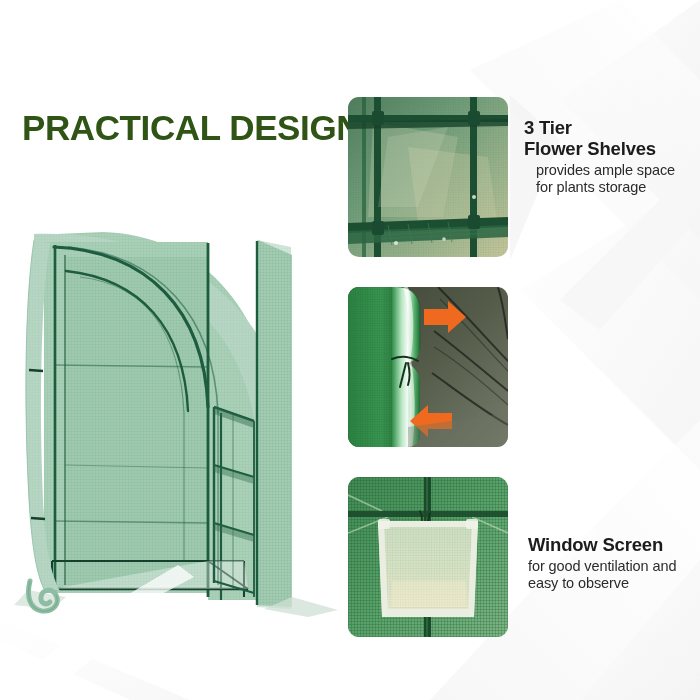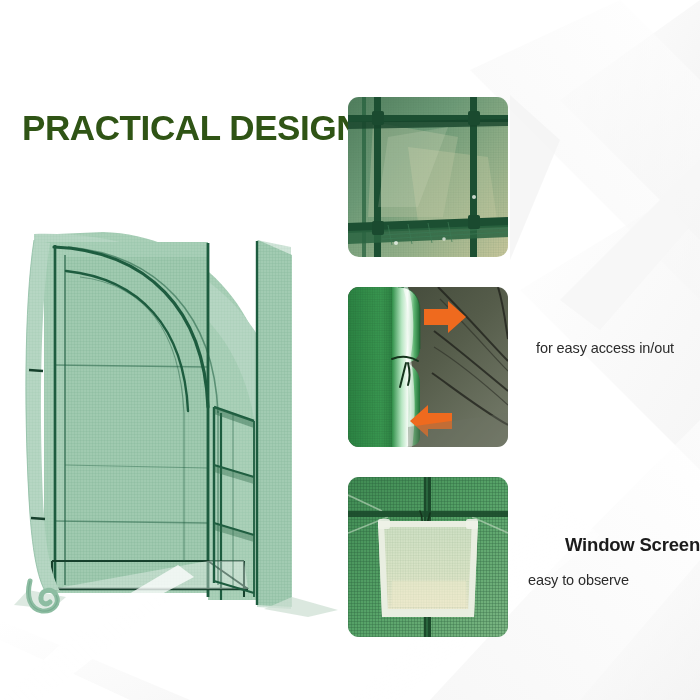--- a/index.html
+++ b/index.html
@@ -82,21 +82,21 @@
     color: #2b2b2b;
     font-size: 14.5px;
     line-height: 17px;
     letter-spacing: -0.1px;
     margin-top: 3px;
     white-space: nowrap;
   }
   #feature-1 .f-sub,
   #feature-2 .f-sub { margin-left: 12px; }
   #feature-3 .f-sub { margin-left: 4px; }
-  #feature-3 .f-head { margin-left: 4px; text-align: right; }
+  #feature-3 .f-head { margin-left: 4px; }
 </style>
 </head>
 <body>
 
 <div id="page">
 
   <div class="bg-layer">
     <svg width="700" height="700" viewBox="0 0 700 700">
       <defs>
         <linearGradient id="gGrey" x1="0" y1="0" x2="1" y2="1">
@@ -396,23 +396,29 @@
         <polygon points="34,132 126,132 126,140 34,140" fill="#e9eee1" opacity="0.95"></polygon>
 
         <polygon points="44,104 118,104 118,130 44,130" fill="#f0ebcd" opacity="0.45"></polygon>
       </g>
 
       <rect x="30" y="42" width="12" height="10" rx="2" fill="#eef2e8" opacity="0.9"></rect>
       <rect x="118" y="42" width="12" height="10" rx="2" fill="#eef2e8" opacity="0.9"></rect>
     </svg>
   </div>
 
+  <div class="feature" id="feature-1">
+    <div class="f-head">3 Tier</div>
+    <div class="f-head">Flower Shelves</div>
+    <div class="f-sub">provides ample space</div>
+    <div class="f-sub" style="margin-top:0">for plants storage</div>
+  </div>
 
   <div class="feature" id="feature-2">
-    <div class="f-sub">for easy access in/out</div>
   </div>
 
   <div class="feature" id="feature-3">
     <div class="f-head">Window Screen</div>
-    <div class="f-sub" style="margin-top:17px">easy to observe</div>
+    <div class="f-sub">for good ventilation and</div>
+    <div class="f-sub" style="margin-top:0">easy to observe</div>
   </div>
 
 </div>
 
 </body></html>

